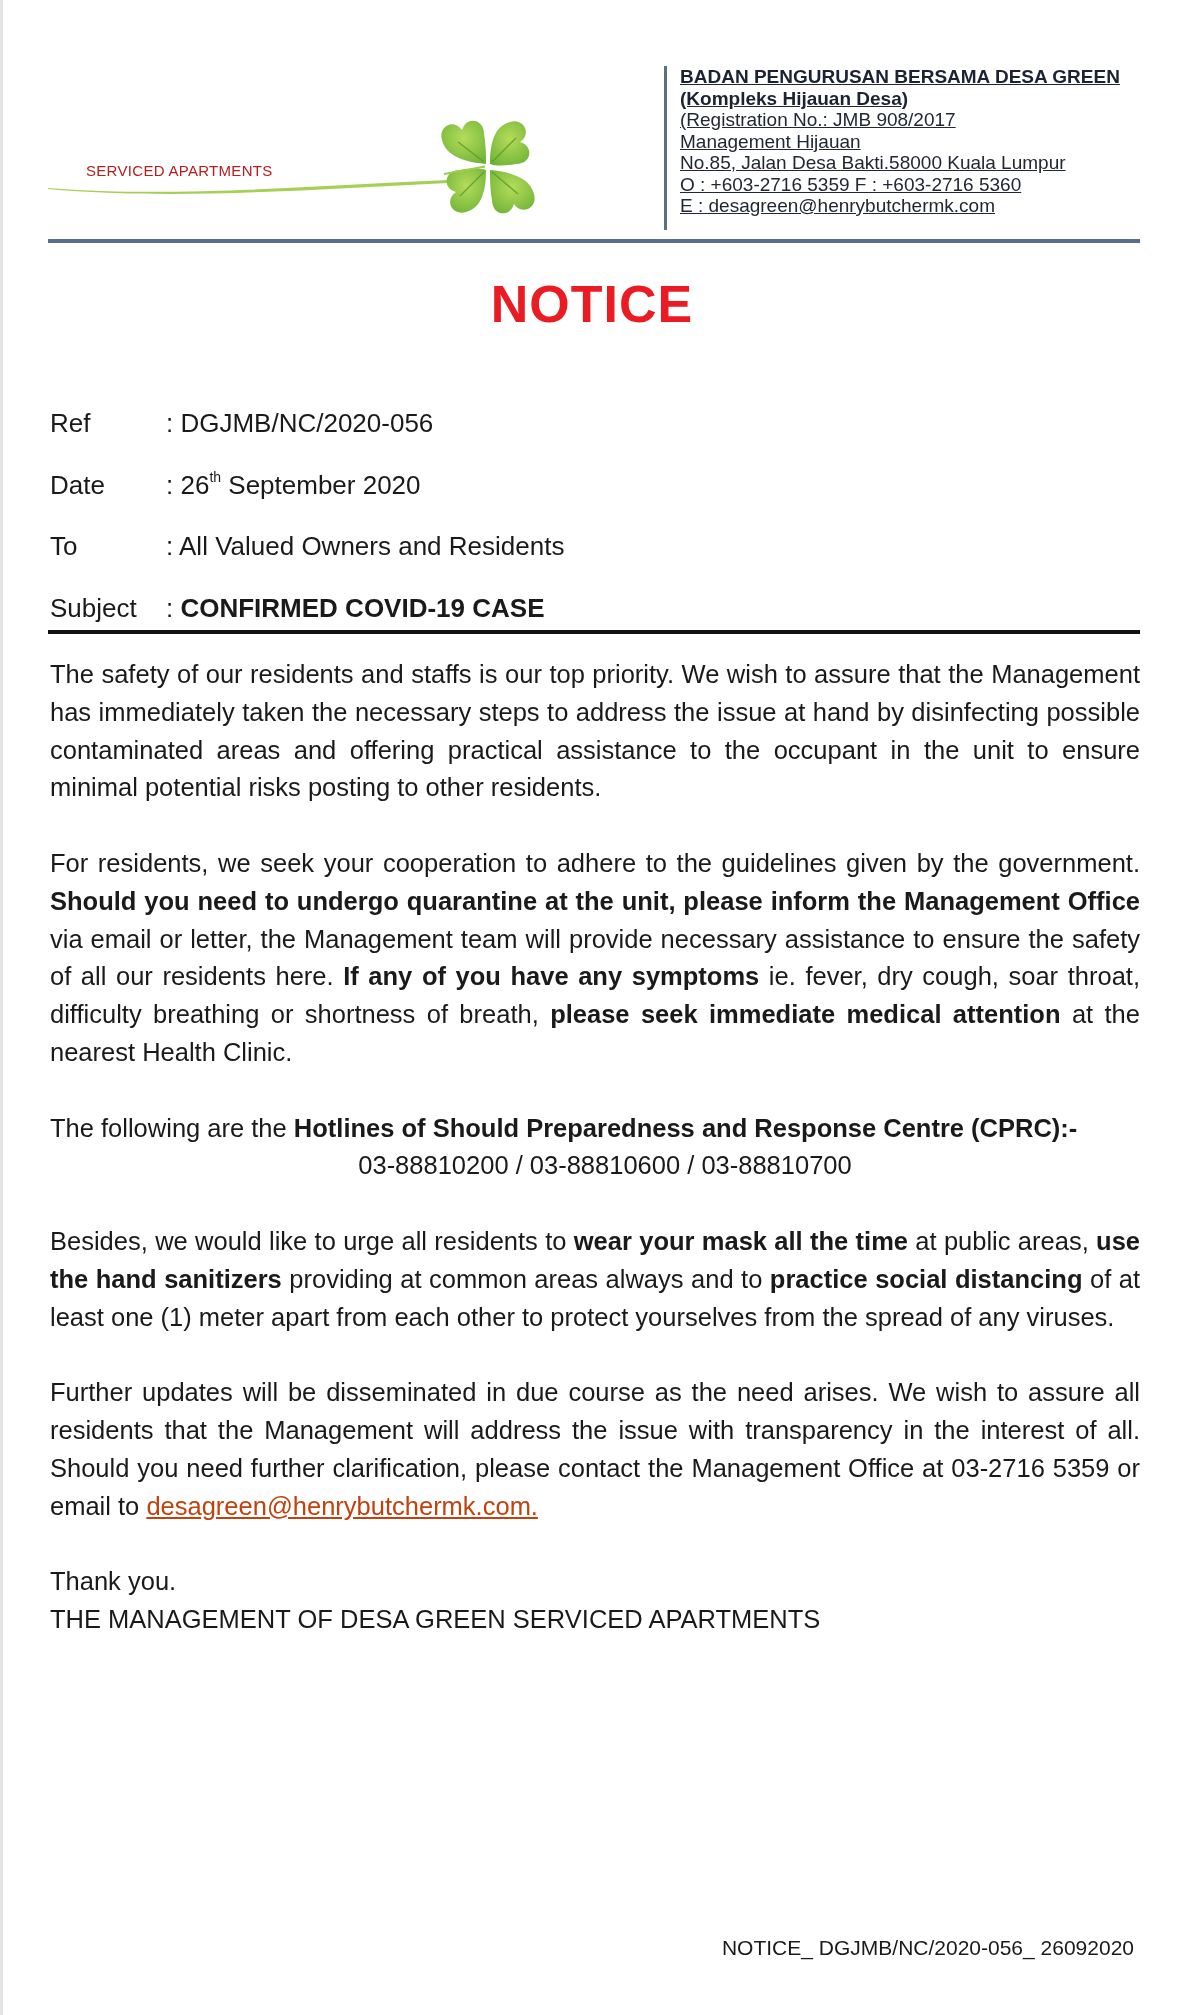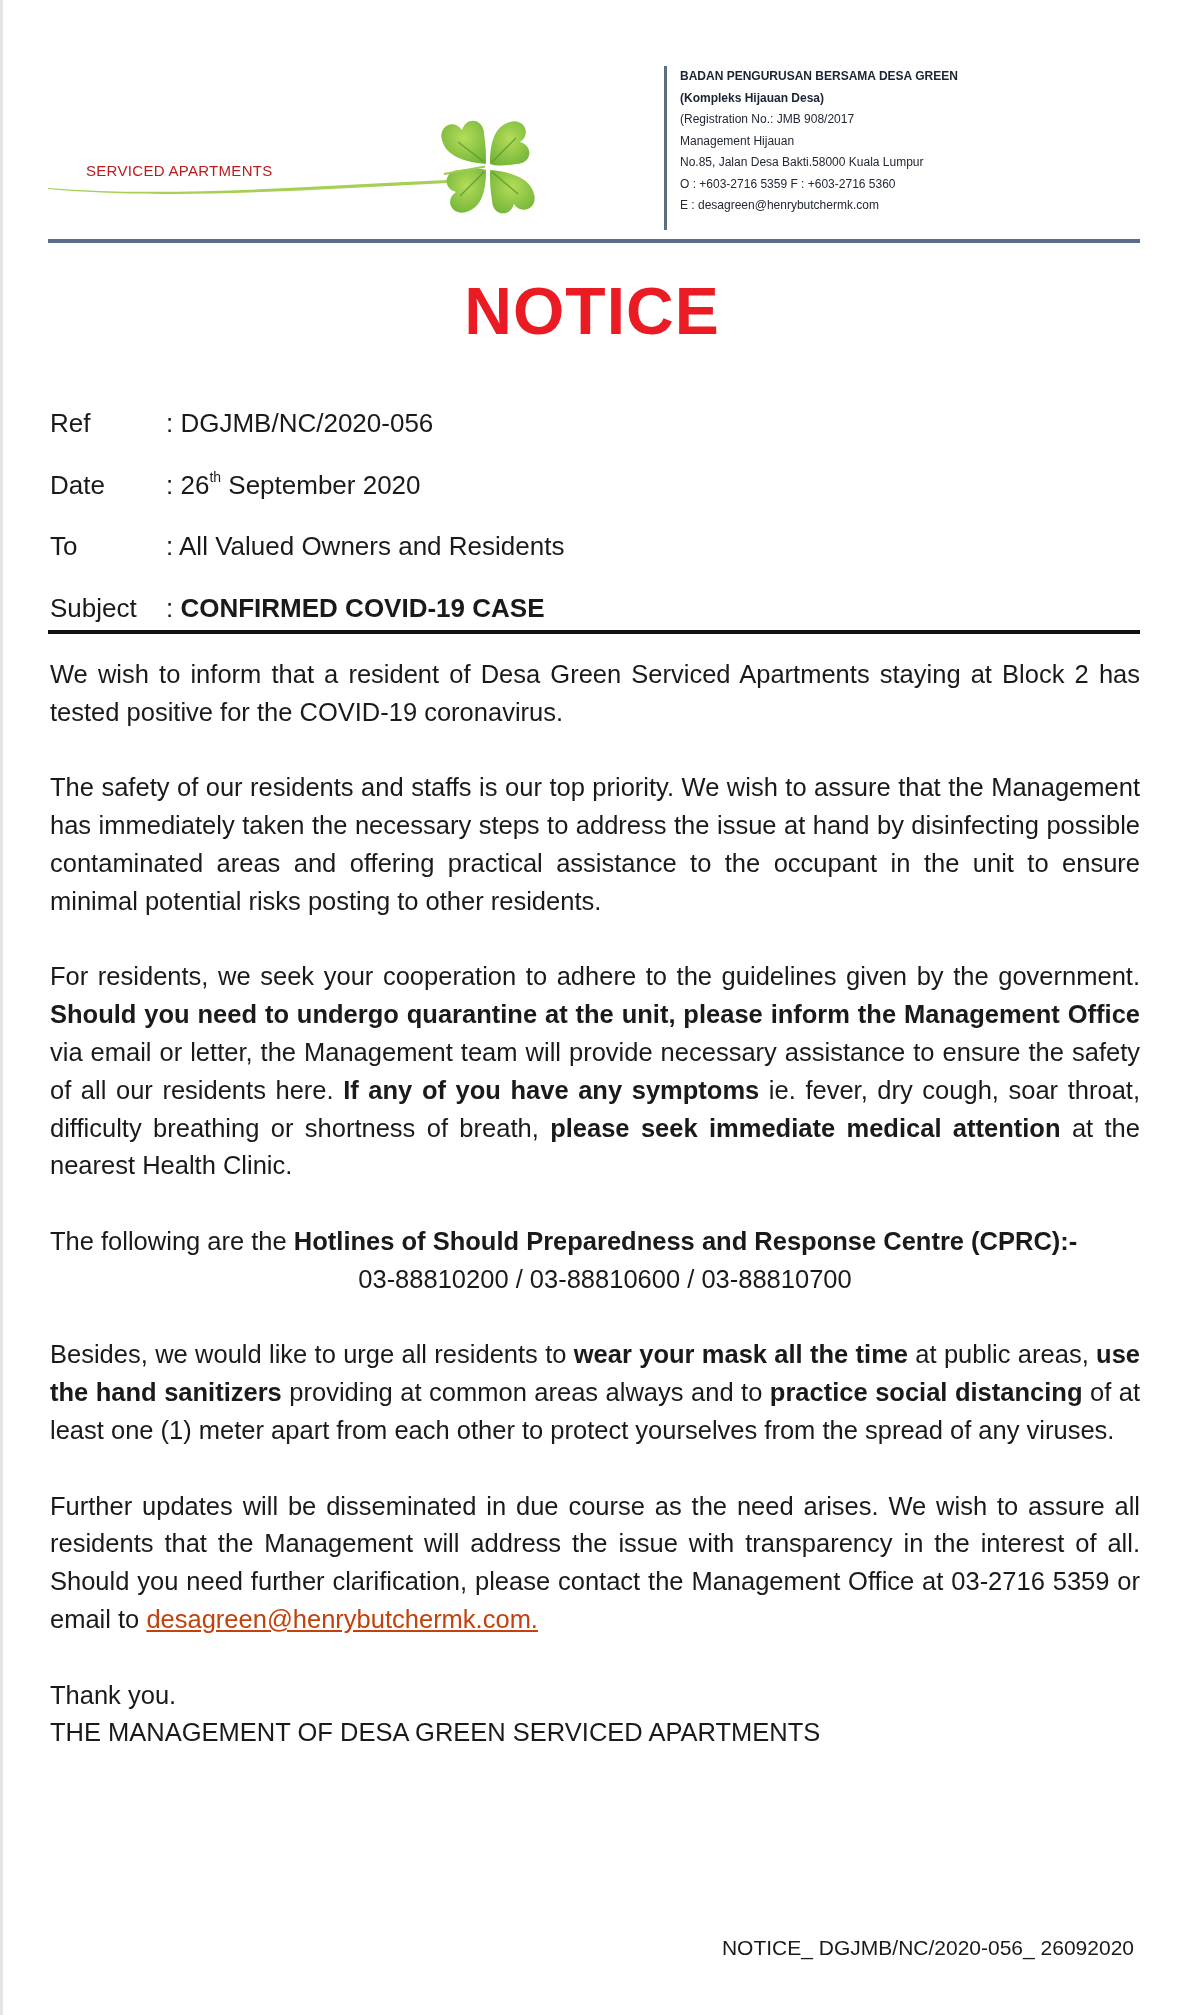--- a/index.html
+++ b/index.html
@@ -10,27 +10,27 @@
   
   .logo { position: absolute; left: 48px; top: 82px; width: 520px; height: 150px; }
   .logo-script { position: absolute; left: 10px; top: 0px; font-family: "DejaVu Serif", serif;
                  font-style: italic; font-size: 74px; color: #6d7a6a; font-weight: normal; letter-spacing: -1px;
                  line-height: 1; }
   .logo-sub { position: absolute; left: 38px; top: 80px; font-family: Liberation Sans, sans-serif;
               font-size: 15px; color: #b91c1c; letter-spacing: 0.3px; }
   .logo-swoosh { position: absolute; left: 0; top: 94px; width: 400px; height: 20px; }
   .logo-clover { position: absolute; left: 376px; top: 22px; width: 128px; height: 128px; }
   .hdr-info { position: absolute; left: 664px; top: 66px; border-left: 3px solid #5c6f80;
-              padding-left: 13px; height: 164px; font-size: 12px; line-height: 21.5px; color: #222833; }
+              padding-left: 13px; height: 164px; font-size: 19px; line-height: 21.5px; color: #222833; text-decoration: underline; }
   .hdr-info .b { font-weight: bold; color: #1b2333; }
   .hdr-rule { position: absolute; left: 48px; top: 239px; width: 1092px; height: 4px; background: #5a6e8c; }
 
   
   .notice-title { position: absolute; left: 0; width: 1184px; top: 278px; text-align: center;
-                  font-size: 66px; font-weight: bold; color: #ea1b23; letter-spacing: 1px; line-height: 1; }
+                  font-size: 52px; font-weight: bold; color: #ea1b23; letter-spacing: 1px; line-height: 1; }
 
   
   .meta { position: absolute; left: 50px; top: 408px; font-size: 26px; }
   .meta-row { position: relative; height: 61.5px; }
   .meta-label { position: absolute; left: 0; top: 0; }
   .meta-value { position: absolute; left: 116px; top: 0; white-space: nowrap; }
   sup { font-size: 14px; vertical-align: 12px; line-height: 0; }
   .subject-rule { position: absolute; left: 48px; top: 630px; width: 1092px; height: 4px; background: #111; }
 
   
@@ -104,21 +104,20 @@
     <span class="meta-value">: All Valued Owners and Residents</span>
   </div>
   <div class="meta-row">
     <span class="meta-label">Subject</span>
     <span class="meta-value"><span>: </span><b>CONFIRMED COVID-19 CASE</b></span>
   </div>
 </div>
 <div class="subject-rule"></div>
 
 <div class="body">
-  <p class="para">We wish to inform that a resident of Desa Green Serviced Apartments staying at Block 2 has tested positive for the COVID-19 coronavirus.</p>
   <p class="para">The safety of our residents and staffs is our top priority. We wish to assure that the Management has immediately taken the necessary steps to address the issue at hand by disinfecting possible contaminated areas and offering practical assistance to the occupant in the unit to ensure minimal potential risks posting to other residents.</p>
   <p class="para"><span>For residents, we seek your cooperation to adhere to the guidelines given by the government. </span><b>Should you need to undergo quarantine at the unit, please inform the Management Office</b><span> via email or letter, the Management team will provide necessary assistance to ensure the safety of all our residents here. </span><b>If any of you have any symptoms</b><span> ie. fever, dry cough, soar throat, difficulty breathing or shortness of breath, </span><b>please seek immediate medical attention</b><span> at the nearest Health Clinic.</span></p>
   <p class="para" style="margin-bottom:0"><span>The following are the </span><b>Hotlines of Should Preparedness and Response Centre (CPRC)</b><b>:-</b></p>
   <div class="hotlines">03-88810200 / 03-88810600 / 03-88810700</div>
   <p class="para"><span>Besides, we would like to urge all residents to </span><b>wear your mask all the time</b><span> at public areas, </span><b>use the hand sanitizers</b><span> providing at common areas always and to </span><b>practice social distancing</b><span> of at least one (1) meter apart from each other to protect yourselves from the spread of any viruses.</span></p>
   <p class="para"><span>Further updates will be disseminated in due course as the need arises. We wish to assure all residents that the Management will address the issue with transparency in the interest of all. Should you need further clarification, please contact the Management Office at 03-2716 5359 or email to </span><a class="link">desagreen@henrybutchermk.com.</a></p>
   <p class="thanks">Thank you.</p>
   <p class="signoff">THE MANAGEMENT OF DESA GREEN SERVICED APARTMENTS</p>
 </div>
 

